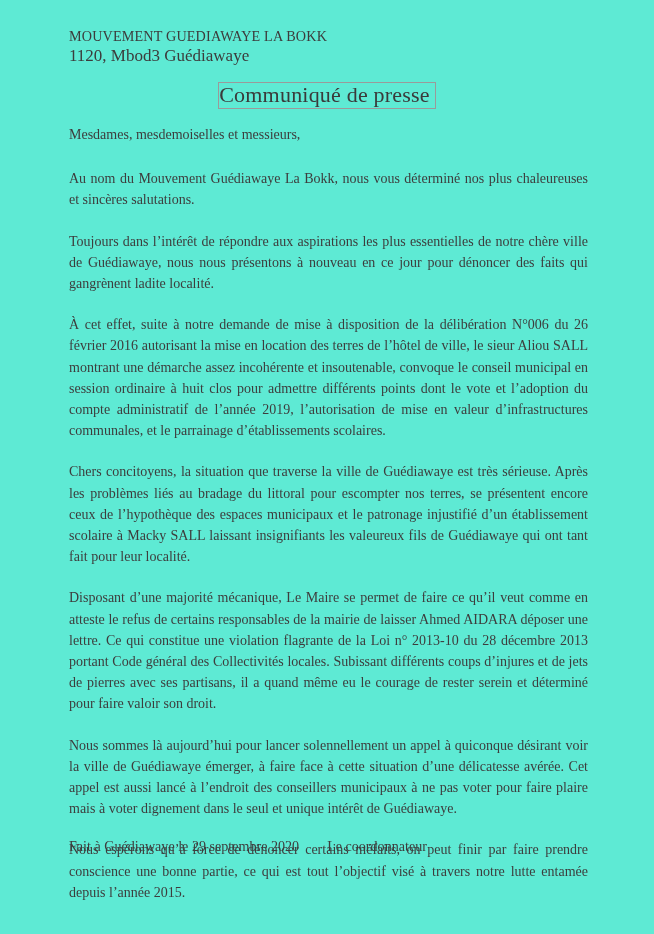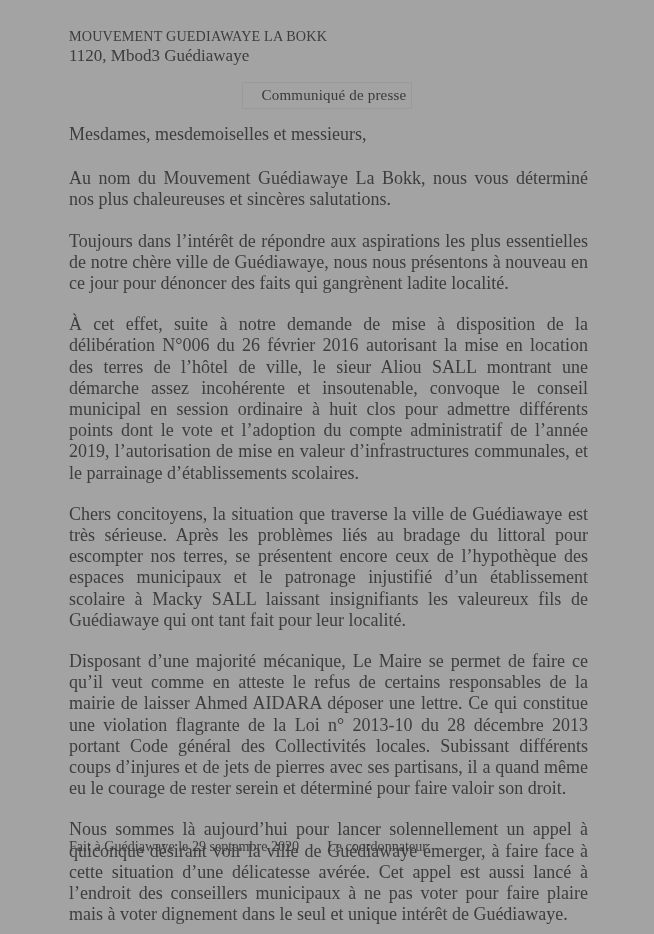--- a/index.html
+++ b/index.html
@@ -16,21 +16,21 @@
     color: #3a3a3a;
     -webkit-font-smoothing: antialiased;
   }
 
   .page {
     position: absolute;
     left: 0;
     top: 0;
     width: 654px;
     height: 934px;
-    background: #a3a3a3;
+    background: #5eead4;
   }
 
   
   .letterhead {
     position: absolute;
     left: 69px;
     top: 27px;
     width: 520px;
   }
   .org-name {
@@ -51,38 +51,38 @@
   .title-wrap {
     position: absolute;
     left: 0;
     top: 82px;
     width: 654px;
     text-align: center;
   }
   .doc-title {
     display: inline-block;
     border: 1px solid #9a9a9a;
-    padding: 1px 5px 2px 19px;
-    font-size: 15px;
+    padding: 1px 5px 2px 0;
+    font-size: 22px;
     line-height: 22px;
     color: #3a3a3a;
     letter-spacing: 0.2px;
   }
 
   
   .body-block {
     position: absolute;
     left: 69px;
     top: 124px;
     width: 519px;
   }
   .para {
     text-align: justify;
     text-justify: inter-word;
-    font-size: 18px;
+    font-size: 14px;
     line-height: 21.2px;
     color: #3d3d3d;
     margin: 0 0 20px 0;
     hyphens: none;
   }
   .para.salutation {
     text-align: left;
     margin-bottom: 23px;
   }
   .para.last {

